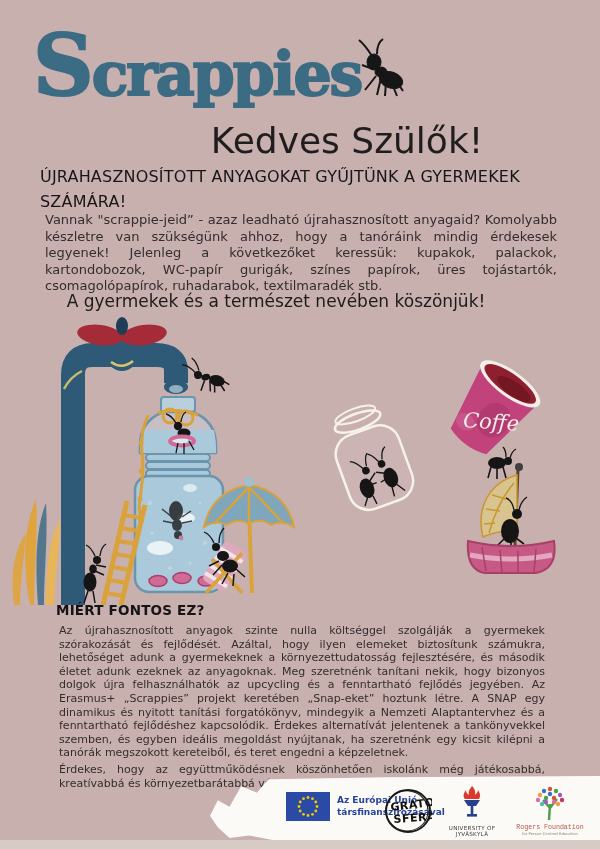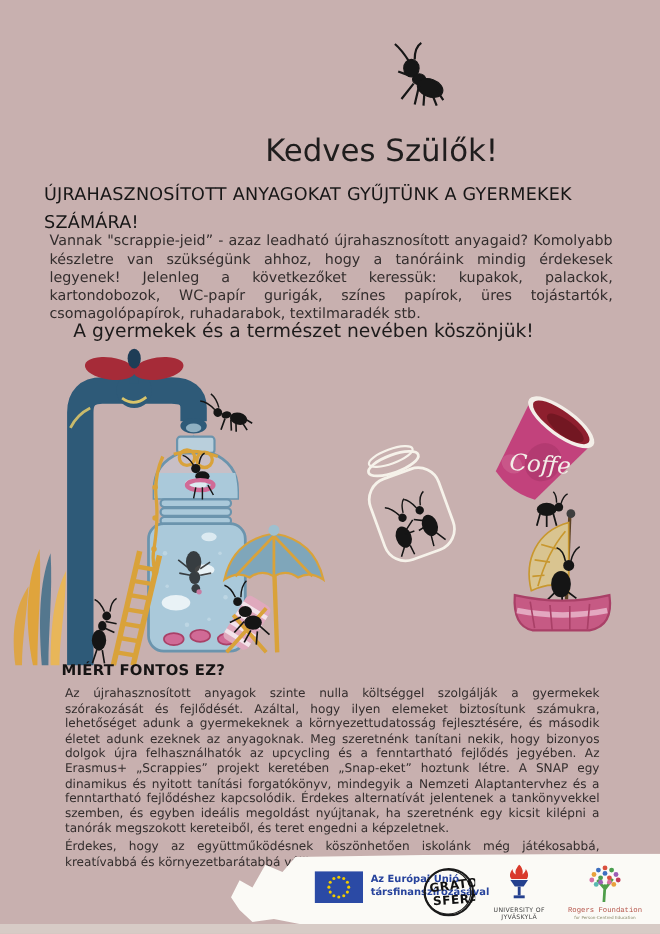--- a/index.html
+++ b/index.html
@@ -6,21 +6,21 @@
   .poster{position:relative;width:600px;height:849px;overflow:hidden;
           background:#c8b0af;font-family:"DejaVu Sans",sans-serif;color:#2b2626;}
 
   
   .logo{position:absolute;top:30px;left:33px;font-family:"DejaVu Serif",serif;
         font-weight:bold;font-size:60px;line-height:72px;color:#3c6b84;
         letter-spacing:-2px;-webkit-text-stroke:2px #3c6b84;}
   .logo::first-letter{font-size:84px;}
   .logo-ant{position:absolute;top:38px;left:352px;}
   .greeting{position:absolute;top:120px;left:0;width:600px;box-sizing:border-box;
-            padding-left:94px;text-align:center;font-size:28px;color:#1f1d1d;}
+            padding-left:94px;text-align:center;font-size:36px;color:#1f1d1d;}
   .subtitle{position:absolute;top:164px;left:40px;width:520px;text-align:left;
             font-size:16px;line-height:25px;font-weight:500;color:#171616;letter-spacing:.2px;}
   .intro{position:absolute;top:212px;left:45px;width:512px;margin:0;
          font-size:13px;line-height:16.6px;text-align:justify;color:#332d2d;}
   .thanks{position:absolute;top:291px;left:0;width:552px;text-align:center;
           font-size:17px;font-weight:500;color:#1d1b1b;}
 
   
   .illustration{position:absolute;top:313px;left:0;}
 
@@ -45,20 +45,21 @@
   .uni-text{font-size:5.6px;letter-spacing:.3px;color:#3c3c3c;margin-top:1px;}
   .rogers-logo{position:absolute;left:302px;top:10px;width:76px;text-align:center;}
   .rogers-text{font-family:Liberation Mono, monospace;font-size:6.6px;color:#b5544a;line-height:7px;}
   .rogers-subline{font-size:3.8px;color:#8a8a6a;line-height:5px;}
 </style>
 </head>
 <body>
 
 <div class="poster">
 
+  <div class="logo">Scrappies</div>
   <svg class="logo-ant" width="52" height="60" viewBox="0 0 52 60">
     <g fill="#161616" stroke="#161616">
       <path d="M20 18 Q13 7 7 2" fill="none" stroke-width="2"></path>
       <path d="M25 16 Q25 5 31 1" fill="none" stroke-width="2"></path>
       <ellipse cx="22" cy="24" rx="7" ry="8"></ellipse>
       <ellipse cx="29" cy="34" rx="6" ry="5"></ellipse>
       <ellipse cx="39" cy="42" rx="12" ry="8" transform="rotate(20 39 42)"></ellipse>
       <path d="M24 38 L13 52 M29 40 L25 57 M34 44 L33 58 M41 48 L45 58 M45 44 L51 53 M21 31 L10 27" fill="none" stroke-width="2"></path>
     </g>
   </svg>

